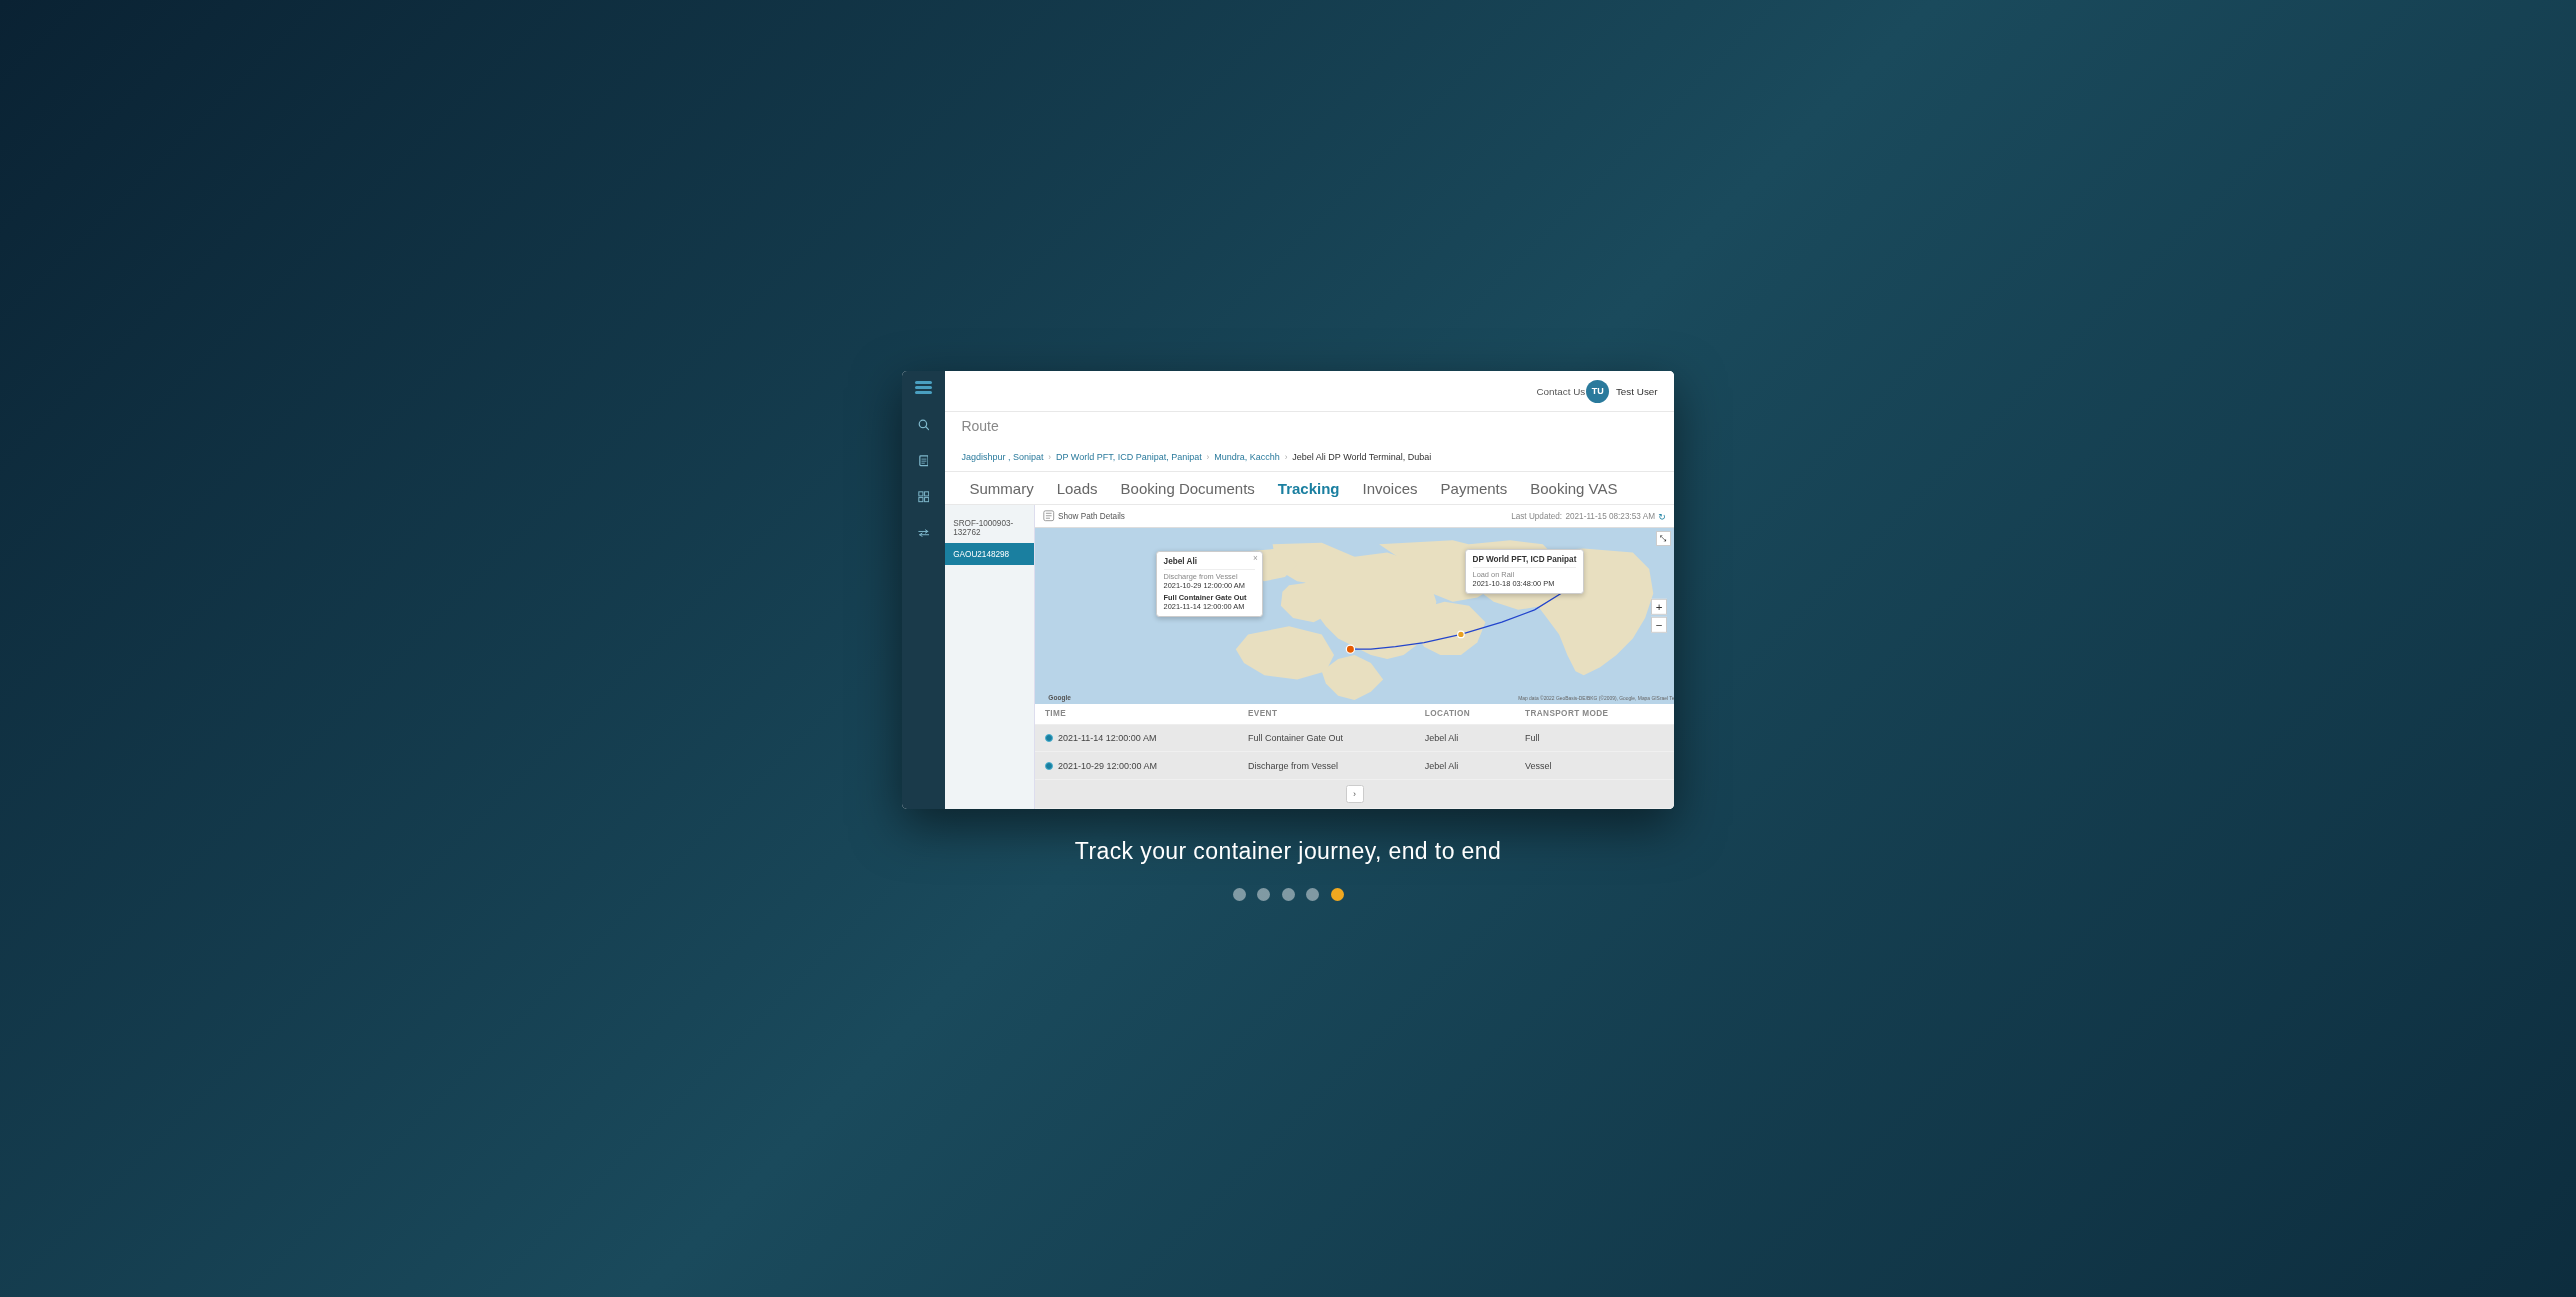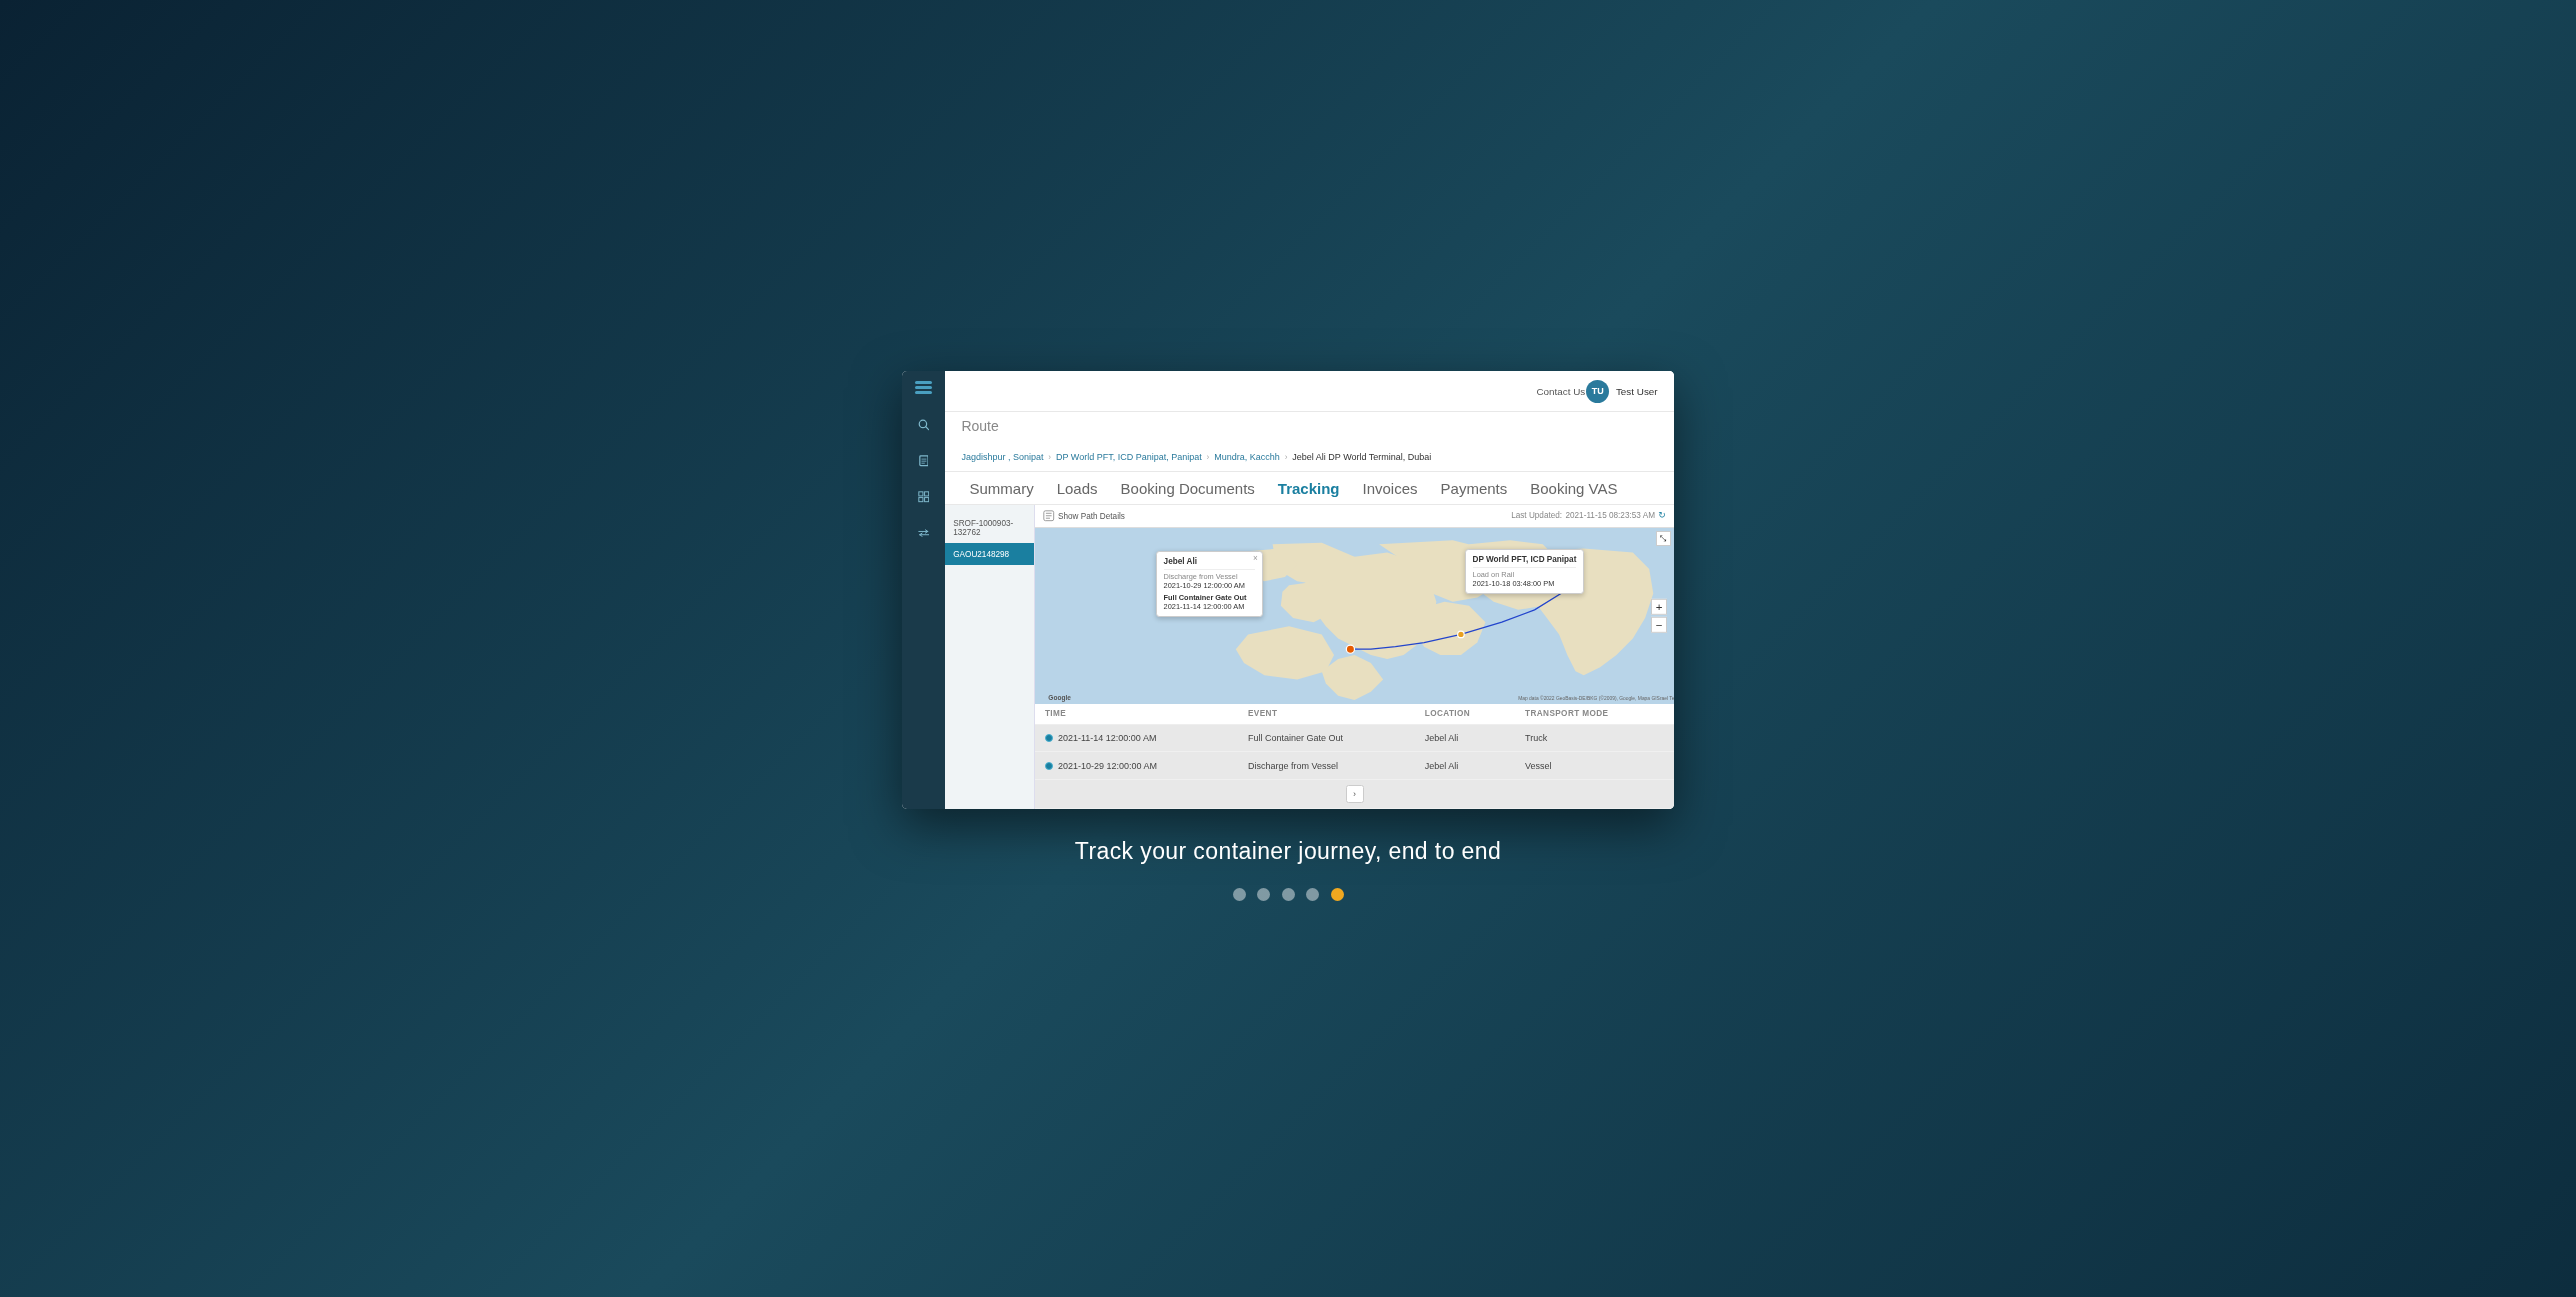--- a/index.html
+++ b/index.html
@@ -194,21 +194,21 @@
     
     .map-area {
       flex: 1;
       position: relative;
       background: #e8e8e8;
     }
 
     .map-header {
       display: flex;
       justify-content: space-between;
-      align-items: flex-start;
+      align-items: flex-end;
       padding: 4.9px 8.2px;
       background: #fff;
       border-bottom: 0.8px solid #ddd;
       font-size: 8.2px;
     }
     .show-path-btn {
       display: flex;
       align-items: center;
       gap: 3.3px;
       font-size: 8.2px;
@@ -578,21 +578,21 @@
               <tbody>
                 <tr>
                   <td>
                     <div class="timeline-cell">
                       <div class="timeline-dot"></div>
                       <span>2021-11-14 12:00:00 AM</span>
                     </div>
                   </td>
                   <td>Full Container Gate Out</td>
                   <td>Jebel Ali</td>
-                  <td>Truck</td>
+                  <td>Full</td>
                 </tr>
                 <tr>
                   <td>
                     <div class="timeline-cell">
                       <div class="timeline-dot"></div>
                       <span>2021-10-29 12:00:00 AM</span>
                     </div>
                   </td>
                   <td>Discharge from Vessel</td>
                   <td>Jebel Ali</td>

